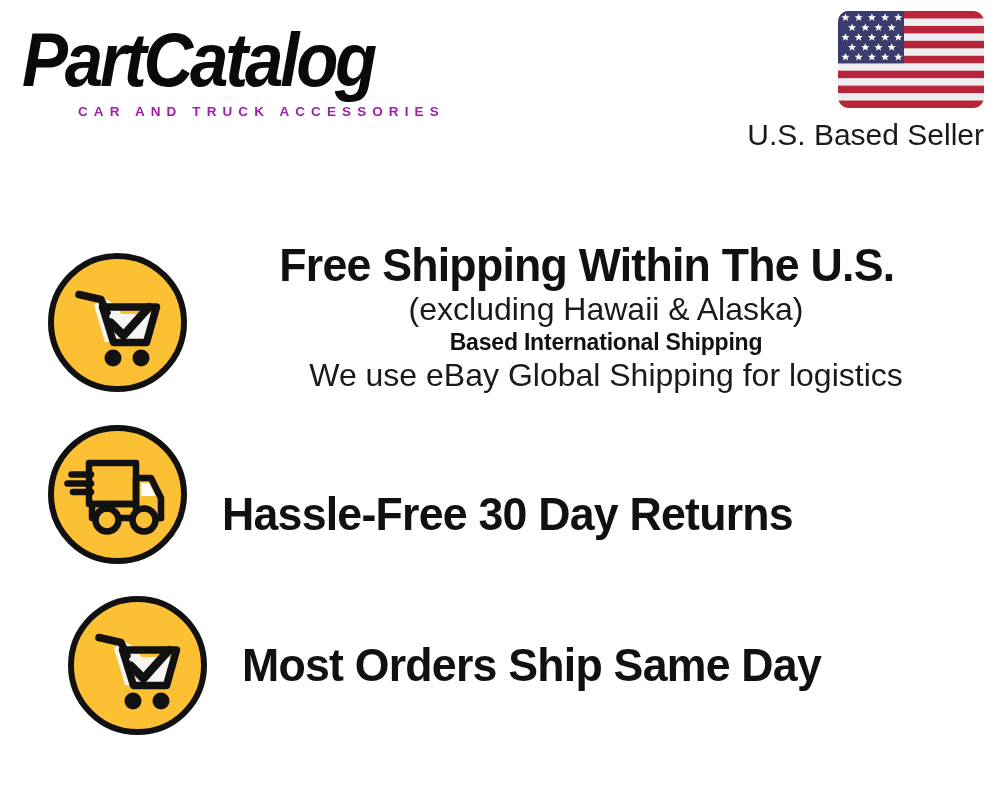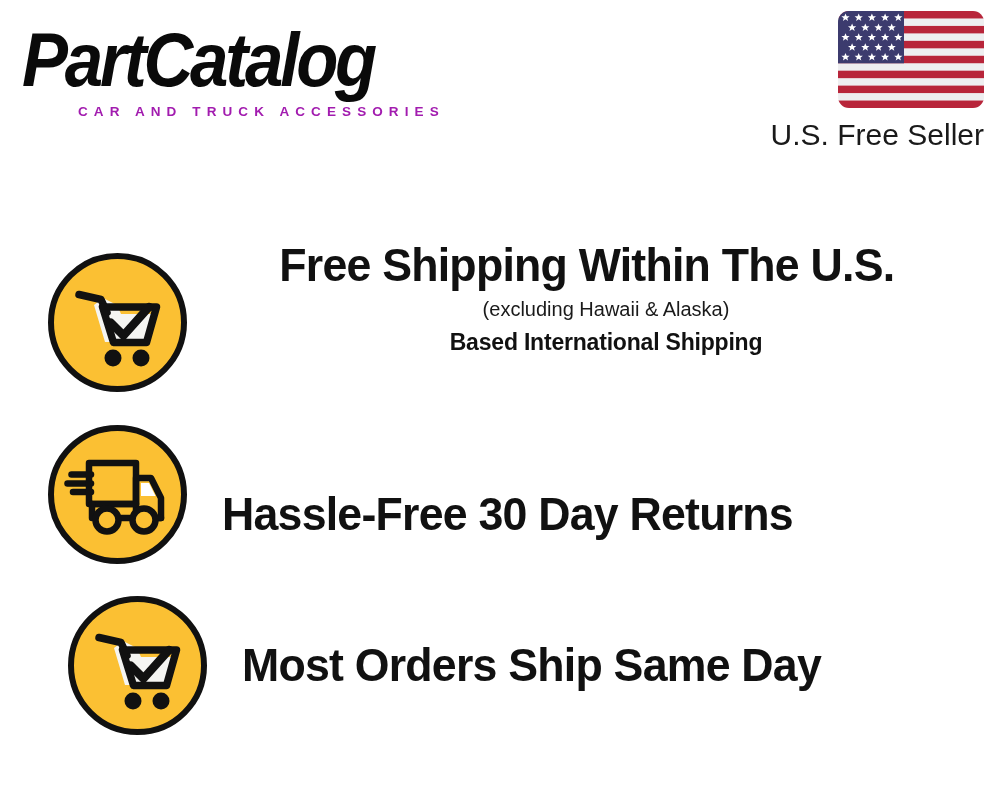--- a/index.html
+++ b/index.html
@@ -103,21 +103,21 @@
     font-weight: bold;
     font-size: 47px;
     line-height: 56px;
     letter-spacing: -0.8px;
     color: #111111;
     white-space: nowrap;
     transform: scaleX(0.95);
     transform-origin: left center;
   }
   .feature-subline {
-    font-size: 20px;
+    font-size: 32px;
     font-weight: normal;
     line-height: 33px;
     color: #1a1a1a;
     white-space: nowrap;
   }
   .feature-subline-bold {
     font-size: 23px;
     font-weight: bold;
     line-height: 33px;
     letter-spacing: -0.2px;
@@ -242,38 +242,39 @@
             <polygon points="0,-4.1 1.2,-1.3 4.1,-1.3 1.8,0.6 2.6,3.4 0,1.7 -2.6,3.4 -1.8,0.6 -4.1,-1.3 -1.2,-1.3"></polygon>
           </g>
           <g transform="translate(60.3,46.1)">
             <polygon points="0,-4.1 1.2,-1.3 4.1,-1.3 1.8,0.6 2.6,3.4 0,1.7 -2.6,3.4 -1.8,0.6 -4.1,-1.3 -1.2,-1.3"></polygon>
           </g>
         </g>
       </g>
     </svg>
   </div>
 
-  <div id="us-based-seller-label">U.S. Free Seller</div>
+  <div id="us-based-seller-label">U.S. Based Seller</div>
 
   <div class="feature-row" id="feature-row-free-shipping">
     <div class="feature-icon">
       <svg viewBox="0 0 145 145" xmlns="http://www.w3.org/2000/svg" aria-hidden="true">
         <circle cx="72.5" cy="72.5" r="66.5" fill="#fbc033" stroke="#111111" stroke-width="6"></circle>
         <path d="M58 48 L72 55 L76 64 L109 64 L101 92 L60 92 L49 55 Z" fill="#f5f5f2"></path>
         <path d="M34 44.5 L56 49.5 L62 62.5" fill="none" stroke="#111111" stroke-width="7.5" stroke-linecap="round" stroke-linejoin="round"></path>
         <path d="M57.5 57 L111.5 57 L101.5 92.5 L68.5 92.5 Z" fill="none" stroke="#111111" stroke-width="7.5" stroke-linejoin="round" stroke-linecap="round"></path>
         <path d="M65.5 72.5 L78.5 85.5 L104 57" fill="none" stroke="#111111" stroke-width="8.5" stroke-linecap="round" stroke-linejoin="round"></path>
         <circle cx="68" cy="108" r="8.5" fill="#111111"></circle>
         <circle cx="96" cy="108" r="8.5" fill="#111111"></circle>
       </svg>
     </div>
     <div class="feature-text">
       <div class="feature-headline">Free Shipping Within The U.S.</div>
       <div class="feature-subline">(excluding Hawaii &amp; Alaska)</div>
       <div class="feature-subline-bold">Based International Shipping</div>
+      <div class="feature-subline">We use eBay Global Shipping for logistics</div>
     </div>
   </div>
 
   <div class="feature-row" id="feature-row-returns">
     <div class="feature-icon">
       <svg viewBox="0 0 145 145" xmlns="http://www.w3.org/2000/svg" aria-hidden="true">
         <circle cx="72.5" cy="72.5" r="66.5" fill="#fbc033" stroke="#111111" stroke-width="6"></circle>
 
         <path d="M26.5 52.5 L46 52.5" stroke="#111111" stroke-width="6.5" stroke-linecap="round"></path>
         <path d="M22.5 61.5 L46 61.5" stroke="#111111" stroke-width="6.5" stroke-linecap="round"></path>

